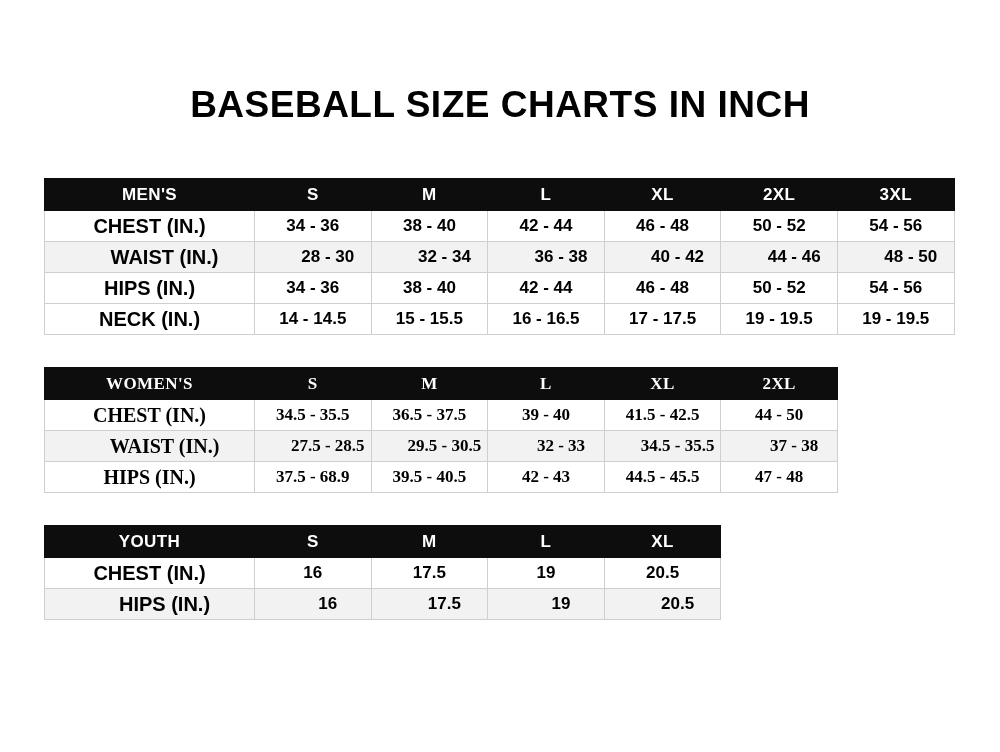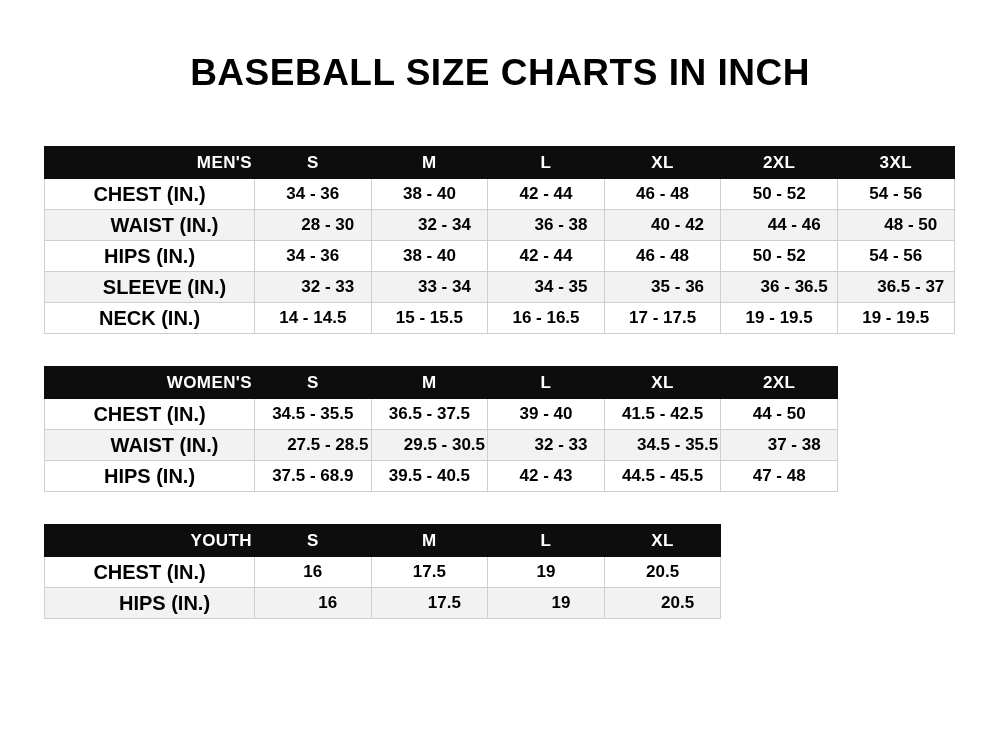--- a/index.html
+++ b/index.html
@@ -19,21 +19,21 @@
     width: 1000px;
     height: 752px;
     box-sizing: border-box;
   }
   .title {
     text-align: center;
     font-size: 37px;
     font-weight: bold;
     letter-spacing: 0.5px;
     margin: 0;
-    padding-top: 52px;
+    padding-top: 84px;
     color: #000000;
   }
   .tables {
     padding: 0 44px;
     margin-top: 52px;
   }
   table.size-table {
     border-collapse: collapse;
     table-layout: fixed;
     margin-bottom: 32px;
@@ -53,41 +53,41 @@
   }
   table.size-table thead th {
     background: #0d0d0d;
     color: #ffffff;
     border: 1px solid #0d0d0d;
     height: 32px;
     font-size: 17px;
     letter-spacing: 0.4px;
   }
   table.size-table thead th.rowlabel {
-    text-align: right;
+    text-align: center;
   }
   table.size-table tbody tr.alt td {
     background: #f2f2f2;
     padding-left: 32px;
   }
   table.size-table td.rowlabel {
     font-size: 20px;
     text-align: center;
     background: #ffffff;
   }
   table.size-table tbody tr.alt td.rowlabel {
     background: #f2f2f2;
   }
 
   
   .t-men { width: 910px; }
   .t-men col.c0 { width: 210px; }
   .t-men col.cx { width: 116.6px; }
 
-  .t-women { width: 793px; }
+  .t-women { width: 793px; font-family: Liberation Serif, serif; }
   .t-women col.c0 { width: 210px; }
   .t-women col.cx { width: 116.6px; }
 
   .t-youth { width: 677px; margin-top: 20px; }
   .t-youth col.c0 { width: 210px; }
   .t-youth col.cx { width: 116.6px; }
 </style>
 </head>
 <body>
 
@@ -139,29 +139,20 @@
         </tr>
         <tr>
           <td class="rowlabel">HIPS (IN.)</td>
           <td>34 - 36</td>
           <td>38 - 40</td>
           <td>42 - 44</td>
           <td>46 - 48</td>
           <td>50 - 52</td>
           <td>54 - 56</td>
         </tr>
-        <tr class="alt">
-          <td class="rowlabel">SLEEVE (IN.)</td>
-          <td>32 - 33</td>
-          <td>33 - 34</td>
-          <td>34 - 35</td>
-          <td>35 - 36</td>
-          <td>36 - 36.5</td>
-          <td>36.5 - 37</td>
-        </tr>
         <tr>
           <td class="rowlabel">NECK (IN.)</td>
           <td>14 - 14.5</td>
           <td>15 - 15.5</td>
           <td>16 - 16.5</td>
           <td>17 - 17.5</td>
           <td>19 - 19.5</td>
           <td>19 - 19.5</td>
         </tr>
       </tbody>

